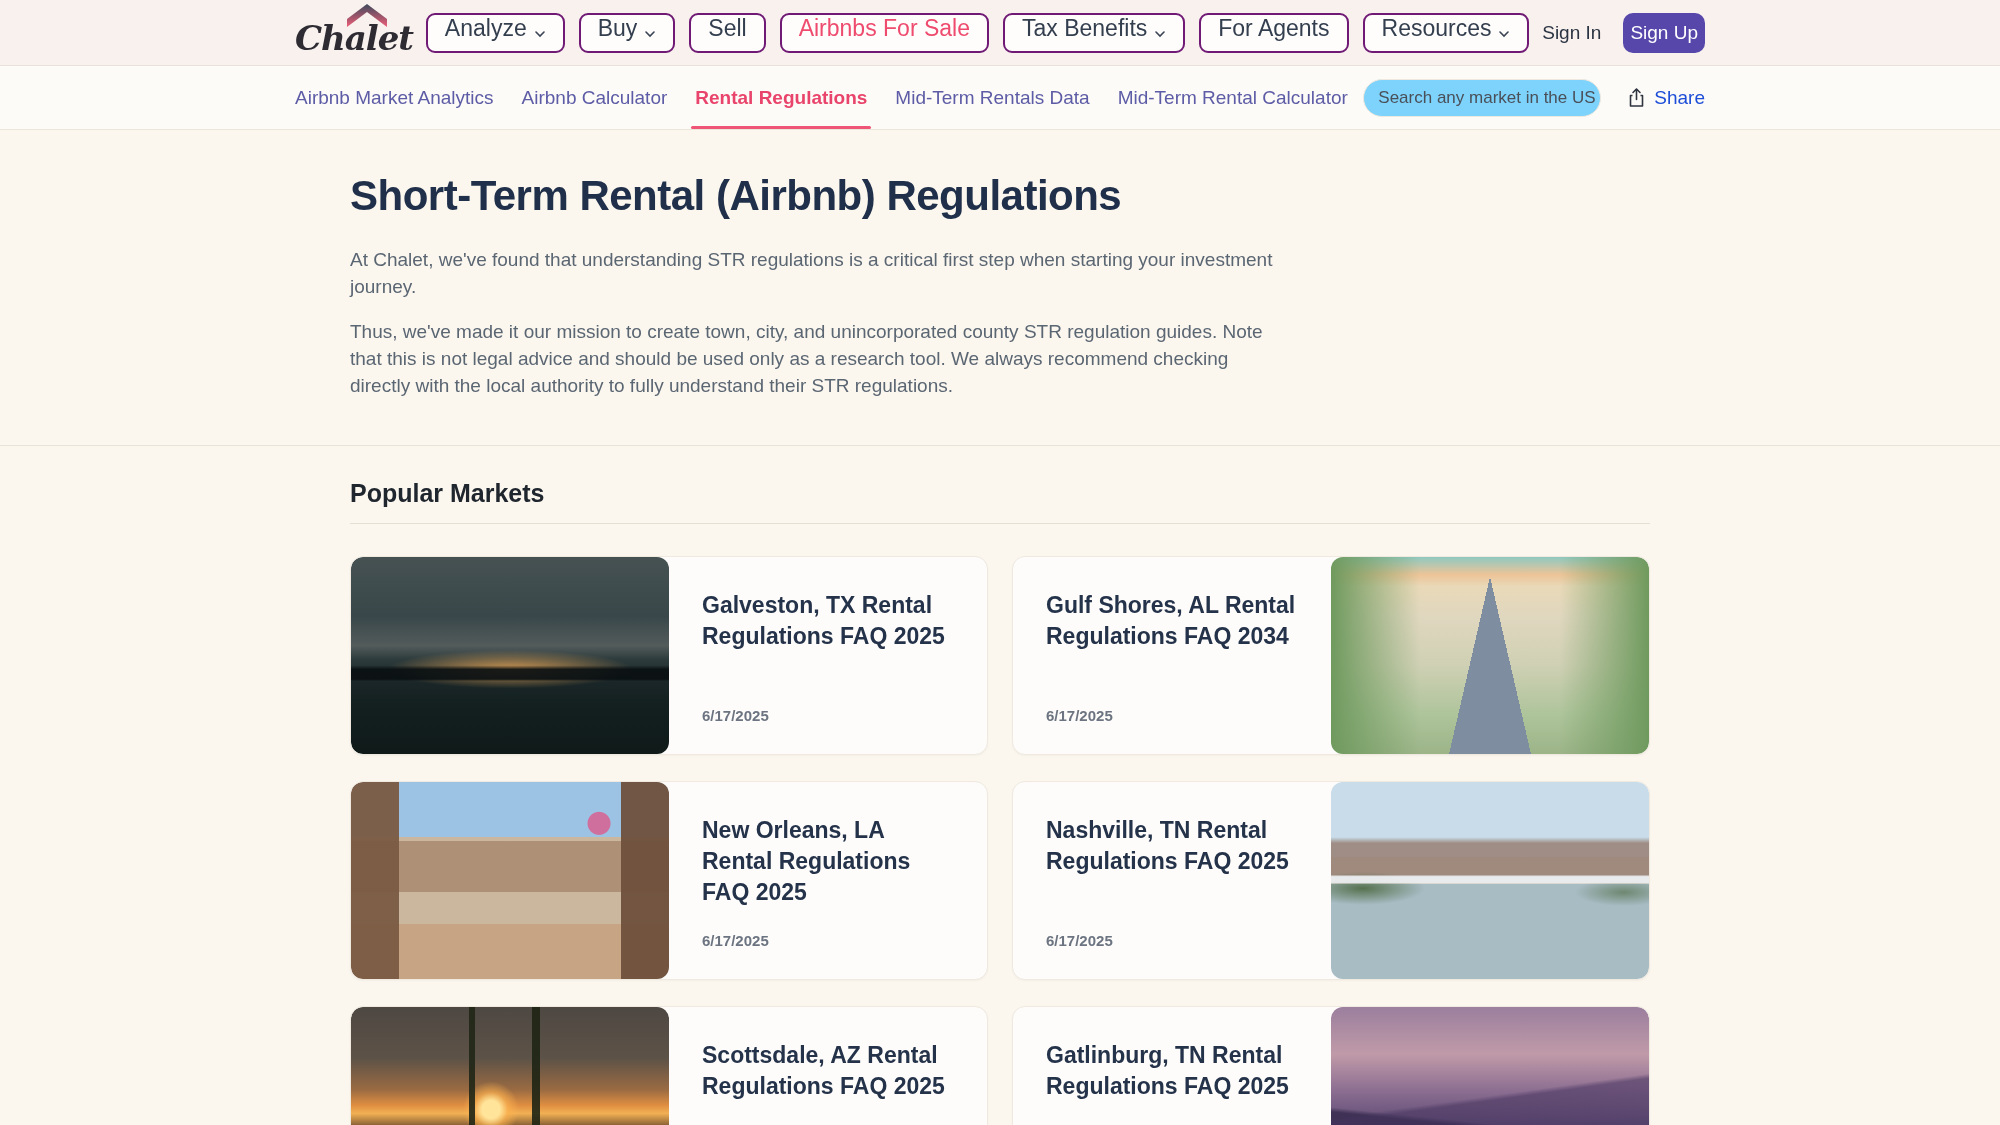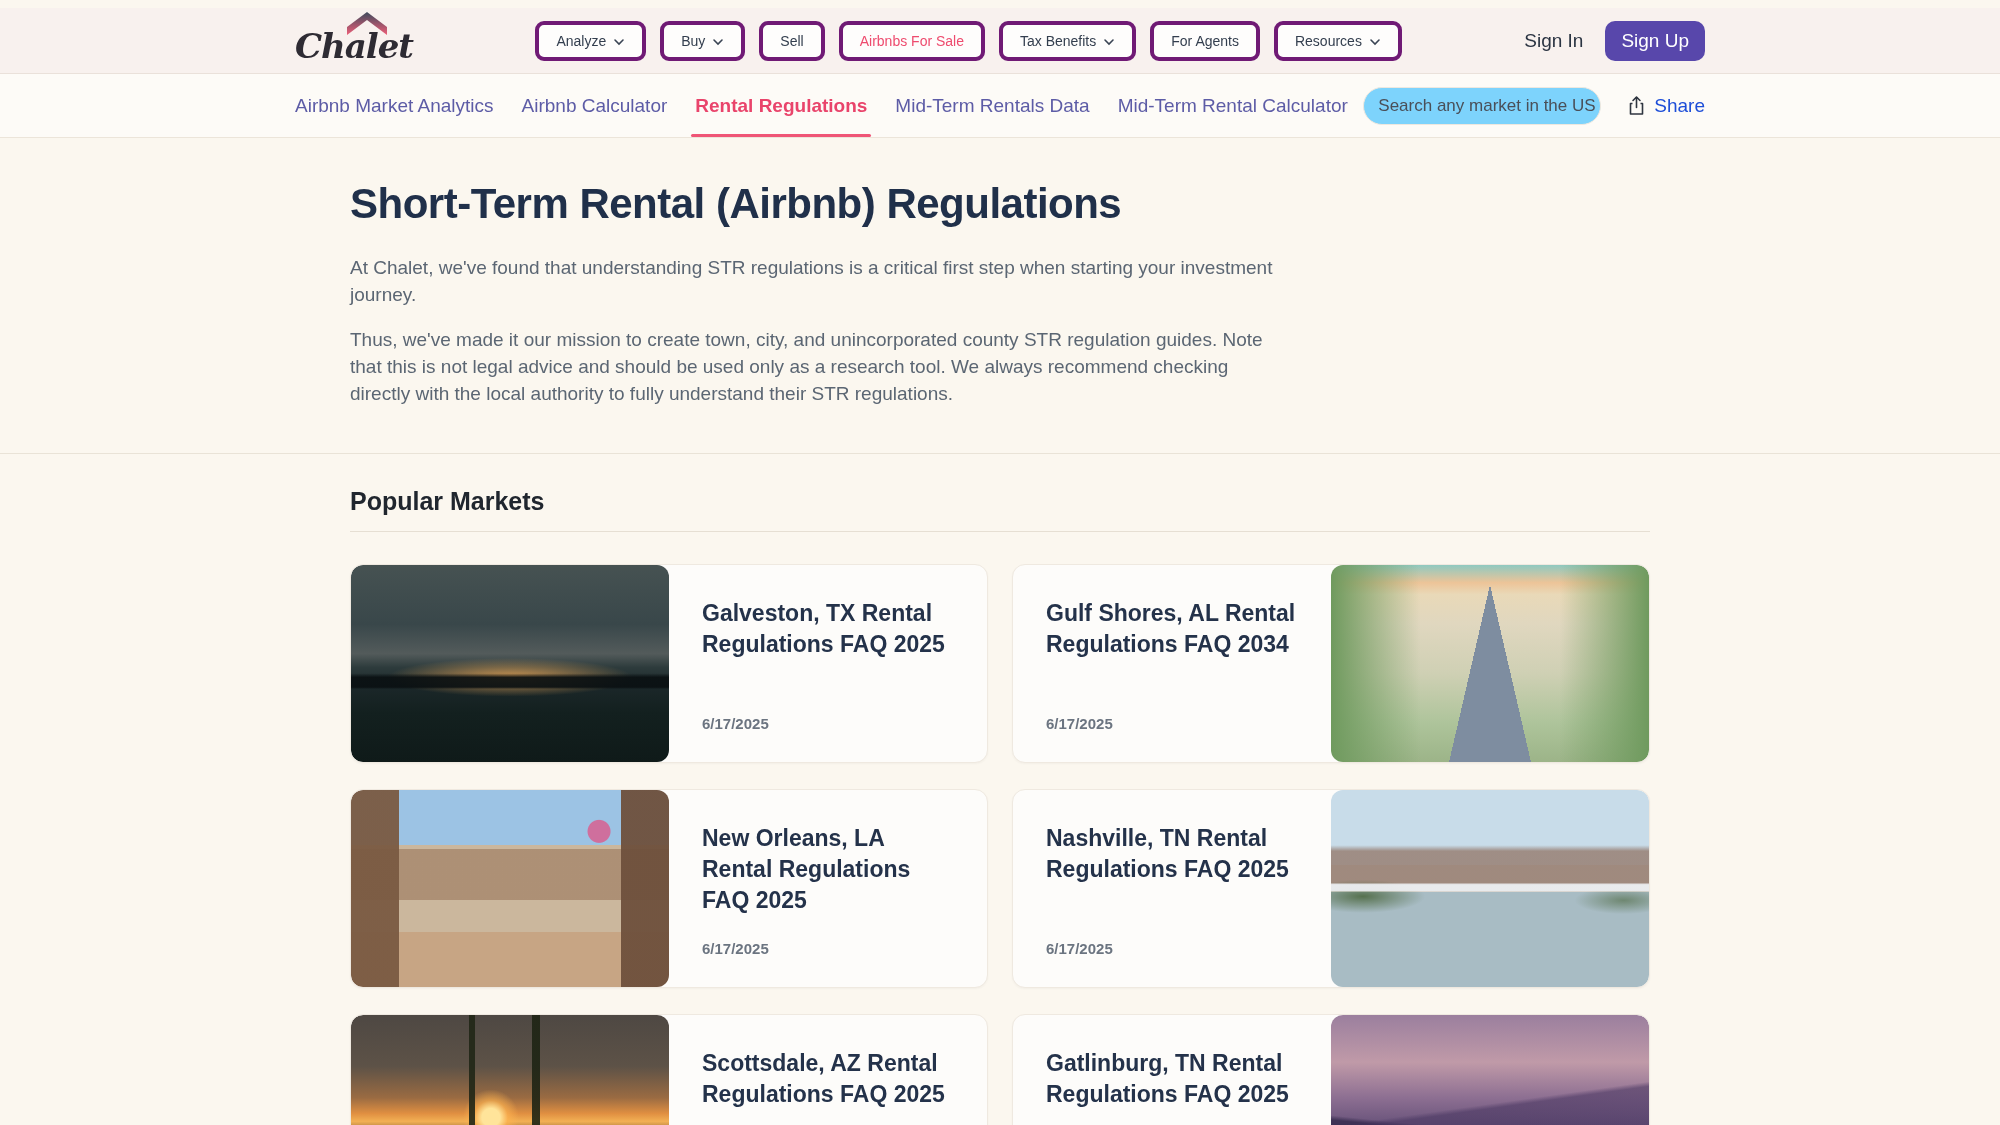--- a/index.html
+++ b/index.html
@@ -1,31 +1,31 @@
 <!DOCTYPE html>
 <html><head>
 <meta charset="utf-8">
 <style>
   * { margin:0; padding:0; box-sizing:border-box; }
   html,body { width:2000px; height:1125px; overflow:hidden; }
   body { font-family:"Liberation Sans", sans-serif; background:#fbf7ef; }
 
   
   .topbar { height:66px; background:#f8f1ee; border-bottom:1px solid #eae1da; }
-  .topbar-inner { width:1410px; height:100%; margin:8px auto; display:flex; align-items:center; justify-content:space-between; }
+  .topbar-inner { width:1410px; height:100%; margin:0 auto; display:flex; align-items:center; justify-content:space-between; }
   .logo { position:relative; padding-top:10px; cursor:pointer; }
   .logo-roof { position:absolute; left:52px; top:-4px; }
   .logo-text { font-family:"DejaVu Serif", serif; font-style:italic; font-weight:bold; font-size:34px; color:#2e2b33; letter-spacing:-1px; }
   .pill-row { display:flex; gap:14px; align-items:center; }
-  .nav-pill { display:flex; align-items:center; gap:7px; height:40px; padding:0 17px; background:#fefdfc; border:4px solid #701a75; border-radius:9px; font-family:"Liberation Sans", sans-serif; font-size:14px; color:#333e4e; cursor:pointer; white-space:nowrap; }
+  .nav-pill { display:flex; gap:7px; height:40px; padding:0 17px; background:#fefdfc; border:2px solid #701a75; border-radius:9px; font-family:"Liberation Sans", sans-serif; font-size:23px; color:#333e4e; cursor:pointer; white-space:nowrap; }
   .nav-pill.accent { color:#ee4b6e; }
   .chev { display:flex; align-items:center; margin-top:2px; }
   .auth-row { display:flex; align-items:center; gap:22px; }
   .signin { font-size:19px; color:#2b3442; cursor:pointer; }
-  .signup { background:#5847ab; color:#ffffff; font-size:19px; border:none; border-radius:10px; padding:9px 16px; cursor:pointer; font-family:"Liberation Sans", sans-serif; }
+  .signup { background:#5847ab; color:#ffffff; font-size:19px; border:none; border-radius:10px; padding:9px 7px; cursor:pointer; font-family:"Liberation Sans", sans-serif; }
 
   
   .subnav { height:64px; background:#fdfbf7; border-bottom:1px solid #ece5da; }
   .subnav-inner { width:1410px; height:100%; margin:0 auto; display:flex; align-items:center; }
   .subnav-links { display:flex; gap:28px; align-items:center; height:100%; }
   .subnav-link { font-size:19px; color:#5d5ca6; text-decoration:none; height:100%; display:flex; align-items:center; cursor:pointer; position:relative; }
   .subnav-link.active { color:#e9446b; font-weight:bold; }
   .subnav-link.active::after { content:""; position:absolute; left:-4px; right:-4px; bottom:0; height:3px; background:#ef5576; border-radius:2px; }
   .subnav-right { margin-left:auto; display:flex; align-items:center; gap:26px; }
   .search-box { display:flex; align-items:center; width:238px; height:38px; background:#7dd3fc; border:1px solid #eee8df; border-radius:19px; padding:0 14px; }

